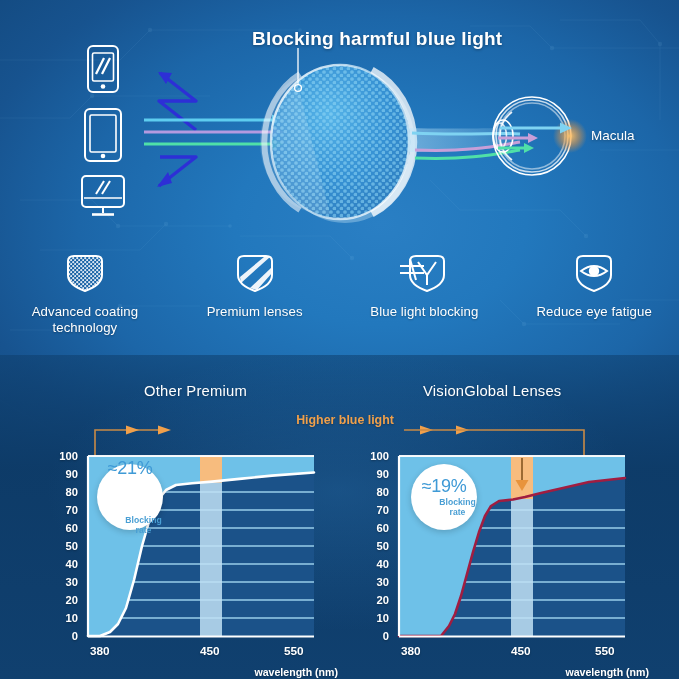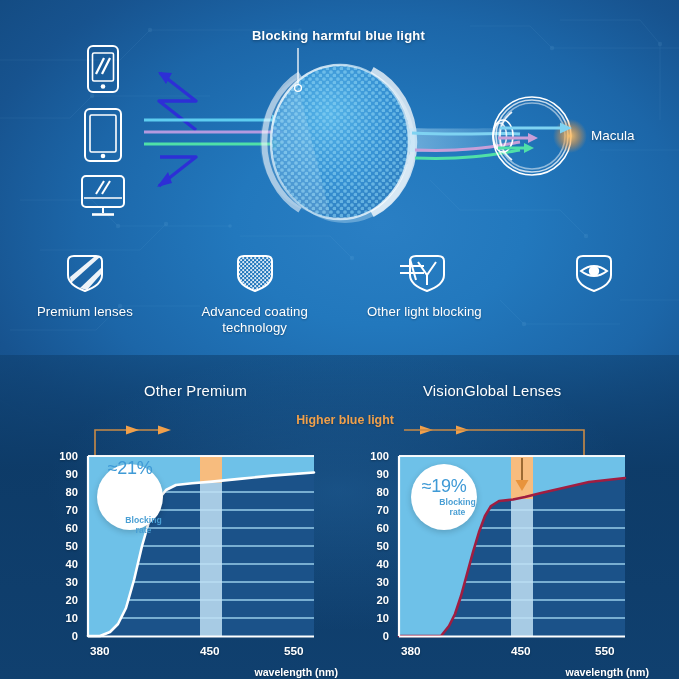--- a/index.html
+++ b/index.html
@@ -28,21 +28,21 @@
   .lower-glow {
     position:absolute; left:0; right:0; top:355px; bottom:0;
     background: radial-gradient(ellipse 420px 200px at 50% 42%, rgba(45,120,185,.35), rgba(0,0,0,0) 70%);
     pointer-events:none;
   }
 
   
   .hero { position: absolute; left:0; top:0; width:679px; height:250px; }
   .hero-title {
     position: absolute; left: 252px; top: 28px;
-    color: #ffffff; font-size: 13px; font-weight: 600; letter-spacing: .2px;
+    color: #ffffff; font-size: 19px; font-weight: 600; letter-spacing: .2px;
     white-space: nowrap;
     text-shadow: 0 1px 3px rgba(0,0,0,.35);
   }
   .macula-label {
     position: absolute; left: 591px; top: 128px;
     color:#fff; font-size: 13.5px; font-weight: 400;
     text-shadow: 0 1px 3px rgba(0,0,0,.35);
   }
 
   
@@ -251,65 +251,66 @@
 
     <div class="hero-title">Blocking harmful blue light</div>
     <div class="macula-label">Macula</div>
   </div>
 
   <div class="features">
 
     <div class="feature">
       <div class="f-ico">
         <svg width="50" height="42" viewBox="0 0 50 42">
-          <path d="M8 8 Q8 3 14 3 L36 3 Q42 3 42 8 L42 22 Q42 32 25 38 Q8 32 8 22 Z" fill="none" stroke="#ffffff" stroke-width="2"></path>
-          <path d="M10 24 L34 4 L40 4 L11 30 Z" fill="#ffffff" opacity=".92"></path>
-          <path d="M20 35 L42 14 L42 20 L27 37 Z" fill="#ffffff" opacity=".92"></path>
-        </svg>
-      </div>
-      <div class="f-label">Premium lenses</div>
-    </div>
-
-    <div class="feature">
-      <div class="f-ico">
-        <svg width="50" height="42" viewBox="0 0 50 42">
           <defs>
             <pattern id="meshp" width="4" height="4" patternUnits="userSpaceOnUse">
               <circle cx="1.2" cy="1.2" r="1.1" fill="#ffffff" opacity=".85"></circle>
               <circle cx="3.2" cy="3.2" r="1.1" fill="#ffffff" opacity=".85"></circle>
             </pattern>
           </defs>
           <path id="lensShape2" d="M8 8 Q8 3 14 3 L36 3 Q42 3 42 8 L42 22 Q42 32 25 38 Q8 32 8 22 Z" fill="url(#meshp)" stroke="#ffffff" stroke-width="2"></path>
         </svg>
       </div>
       <div class="f-label">Advanced coating technology</div>
+    </div>
+
+    <div class="feature">
+      <div class="f-ico">
+        <svg width="50" height="42" viewBox="0 0 50 42">
+          <path d="M8 8 Q8 3 14 3 L36 3 Q42 3 42 8 L42 22 Q42 32 25 38 Q8 32 8 22 Z" fill="none" stroke="#ffffff" stroke-width="2"></path>
+          <path d="M10 24 L34 4 L40 4 L11 30 Z" fill="#ffffff" opacity=".92"></path>
+          <path d="M20 35 L42 14 L42 20 L27 37 Z" fill="#ffffff" opacity=".92"></path>
+        </svg>
+      </div>
+      <div class="f-label">Premium lenses</div>
     </div>
 
     <div class="feature">
       <div class="f-ico">
         <svg width="56" height="42" viewBox="0 0 56 42">
           <path d="M14 8 Q14 3 20 3 L42 3 Q48 3 48 8 L48 22 Q48 32 31 38 Q14 32 14 22 Z" fill="none" stroke="#ffffff" stroke-width="2"></path>
           <path d="M22 9 L31 22 L40 9" fill="none" stroke="#ffffff" stroke-width="2"></path>
           <line x1="31" y1="22" x2="31" y2="32" stroke="#ffffff" stroke-width="2"></line>
           <line x1="4" y1="13" x2="28" y2="13" stroke="#ffffff" stroke-width="2"></line>
           <line x1="4" y1="20" x2="28" y2="20" stroke="#ffffff" stroke-width="2"></line>
           <line x1="20" y1="27" x2="14" y2="6" stroke="#ffffff" stroke-width="2"></line>
         </svg>
       </div>
-      <div class="f-label">Other light blocking</div>
+      <div class="f-label">Blue light blocking</div>
     </div>
 
     <div class="feature">
       <div class="f-ico">
         <svg width="50" height="42" viewBox="0 0 50 42">
           <path d="M8 8 Q8 3 14 3 L36 3 Q42 3 42 8 L42 22 Q42 32 25 38 Q8 32 8 22 Z" fill="none" stroke="#ffffff" stroke-width="2"></path>
           <path d="M12 18 Q25 8 38 18 Q25 28 12 18 Z" fill="none" stroke="#ffffff" stroke-width="2"></path>
           <circle cx="25" cy="18" r="5.2" fill="#ffffff"></circle>
         </svg>
       </div>
+      <div class="f-label">Reduce eye fatigue</div>
     </div>
   </div>
 
   <div class="chart-head" id="head-left">Other Premium</div>
   <div class="chart-head" id="head-right">VisionGlobal Lenses</div>
 
   <svg width="679" height="60" viewBox="0 0 679 60" style="position:absolute;left:0;top:408px;">
     <g stroke="#c98a46" stroke-width="1.6" fill="none">
       <path d="M95 50 L95 22 L168 22"></path>
       <path d="M584 50 L584 22 L509 22"></path>

